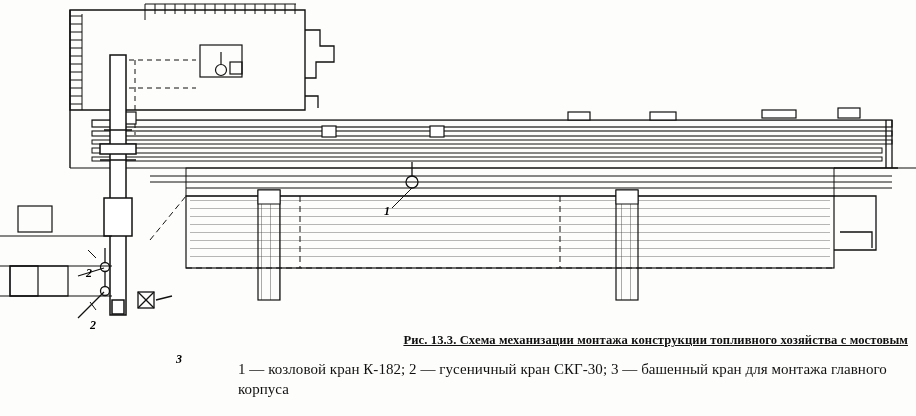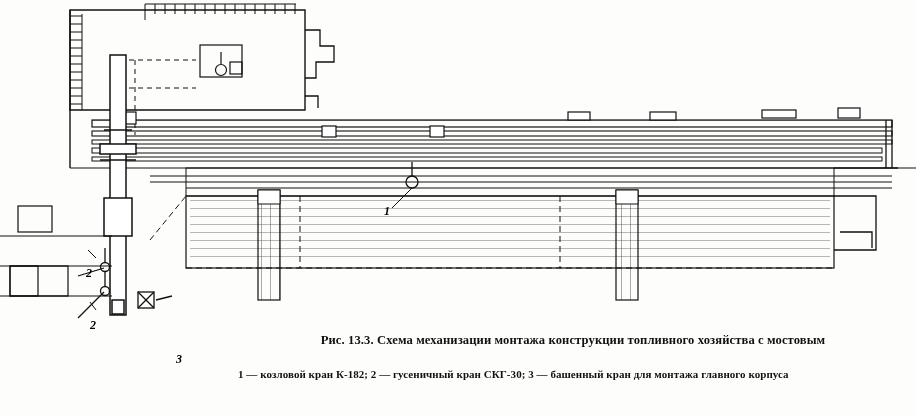--- a/index.html
+++ b/index.html
@@ -27,27 +27,28 @@
   #caption {
     position: absolute;
     left: 238px;
     top: 332px;
     width: 670px;
   }
   .cap-main {
     font-size: 12.6px;
     font-weight: bold;
     line-height: 1.42;
-    text-align: center;
+    text-align: right;
     letter-spacing: 0.1px;
+    text-decoration: underline;
   }
   .cap-legend {
-    margin-top: 17px;
-    font-size: 11px;
-    font-weight: bold;
+    margin-top: 9px;
+    font-size: 15px;
+    font-weight: normal;
     line-height: 1.35;
     letter-spacing: 0.05px;
   }
   .lbl {
     position: absolute;
     font-style: italic;
     font-weight: bold;
     font-size: 12px;
     color: #000;
   }

